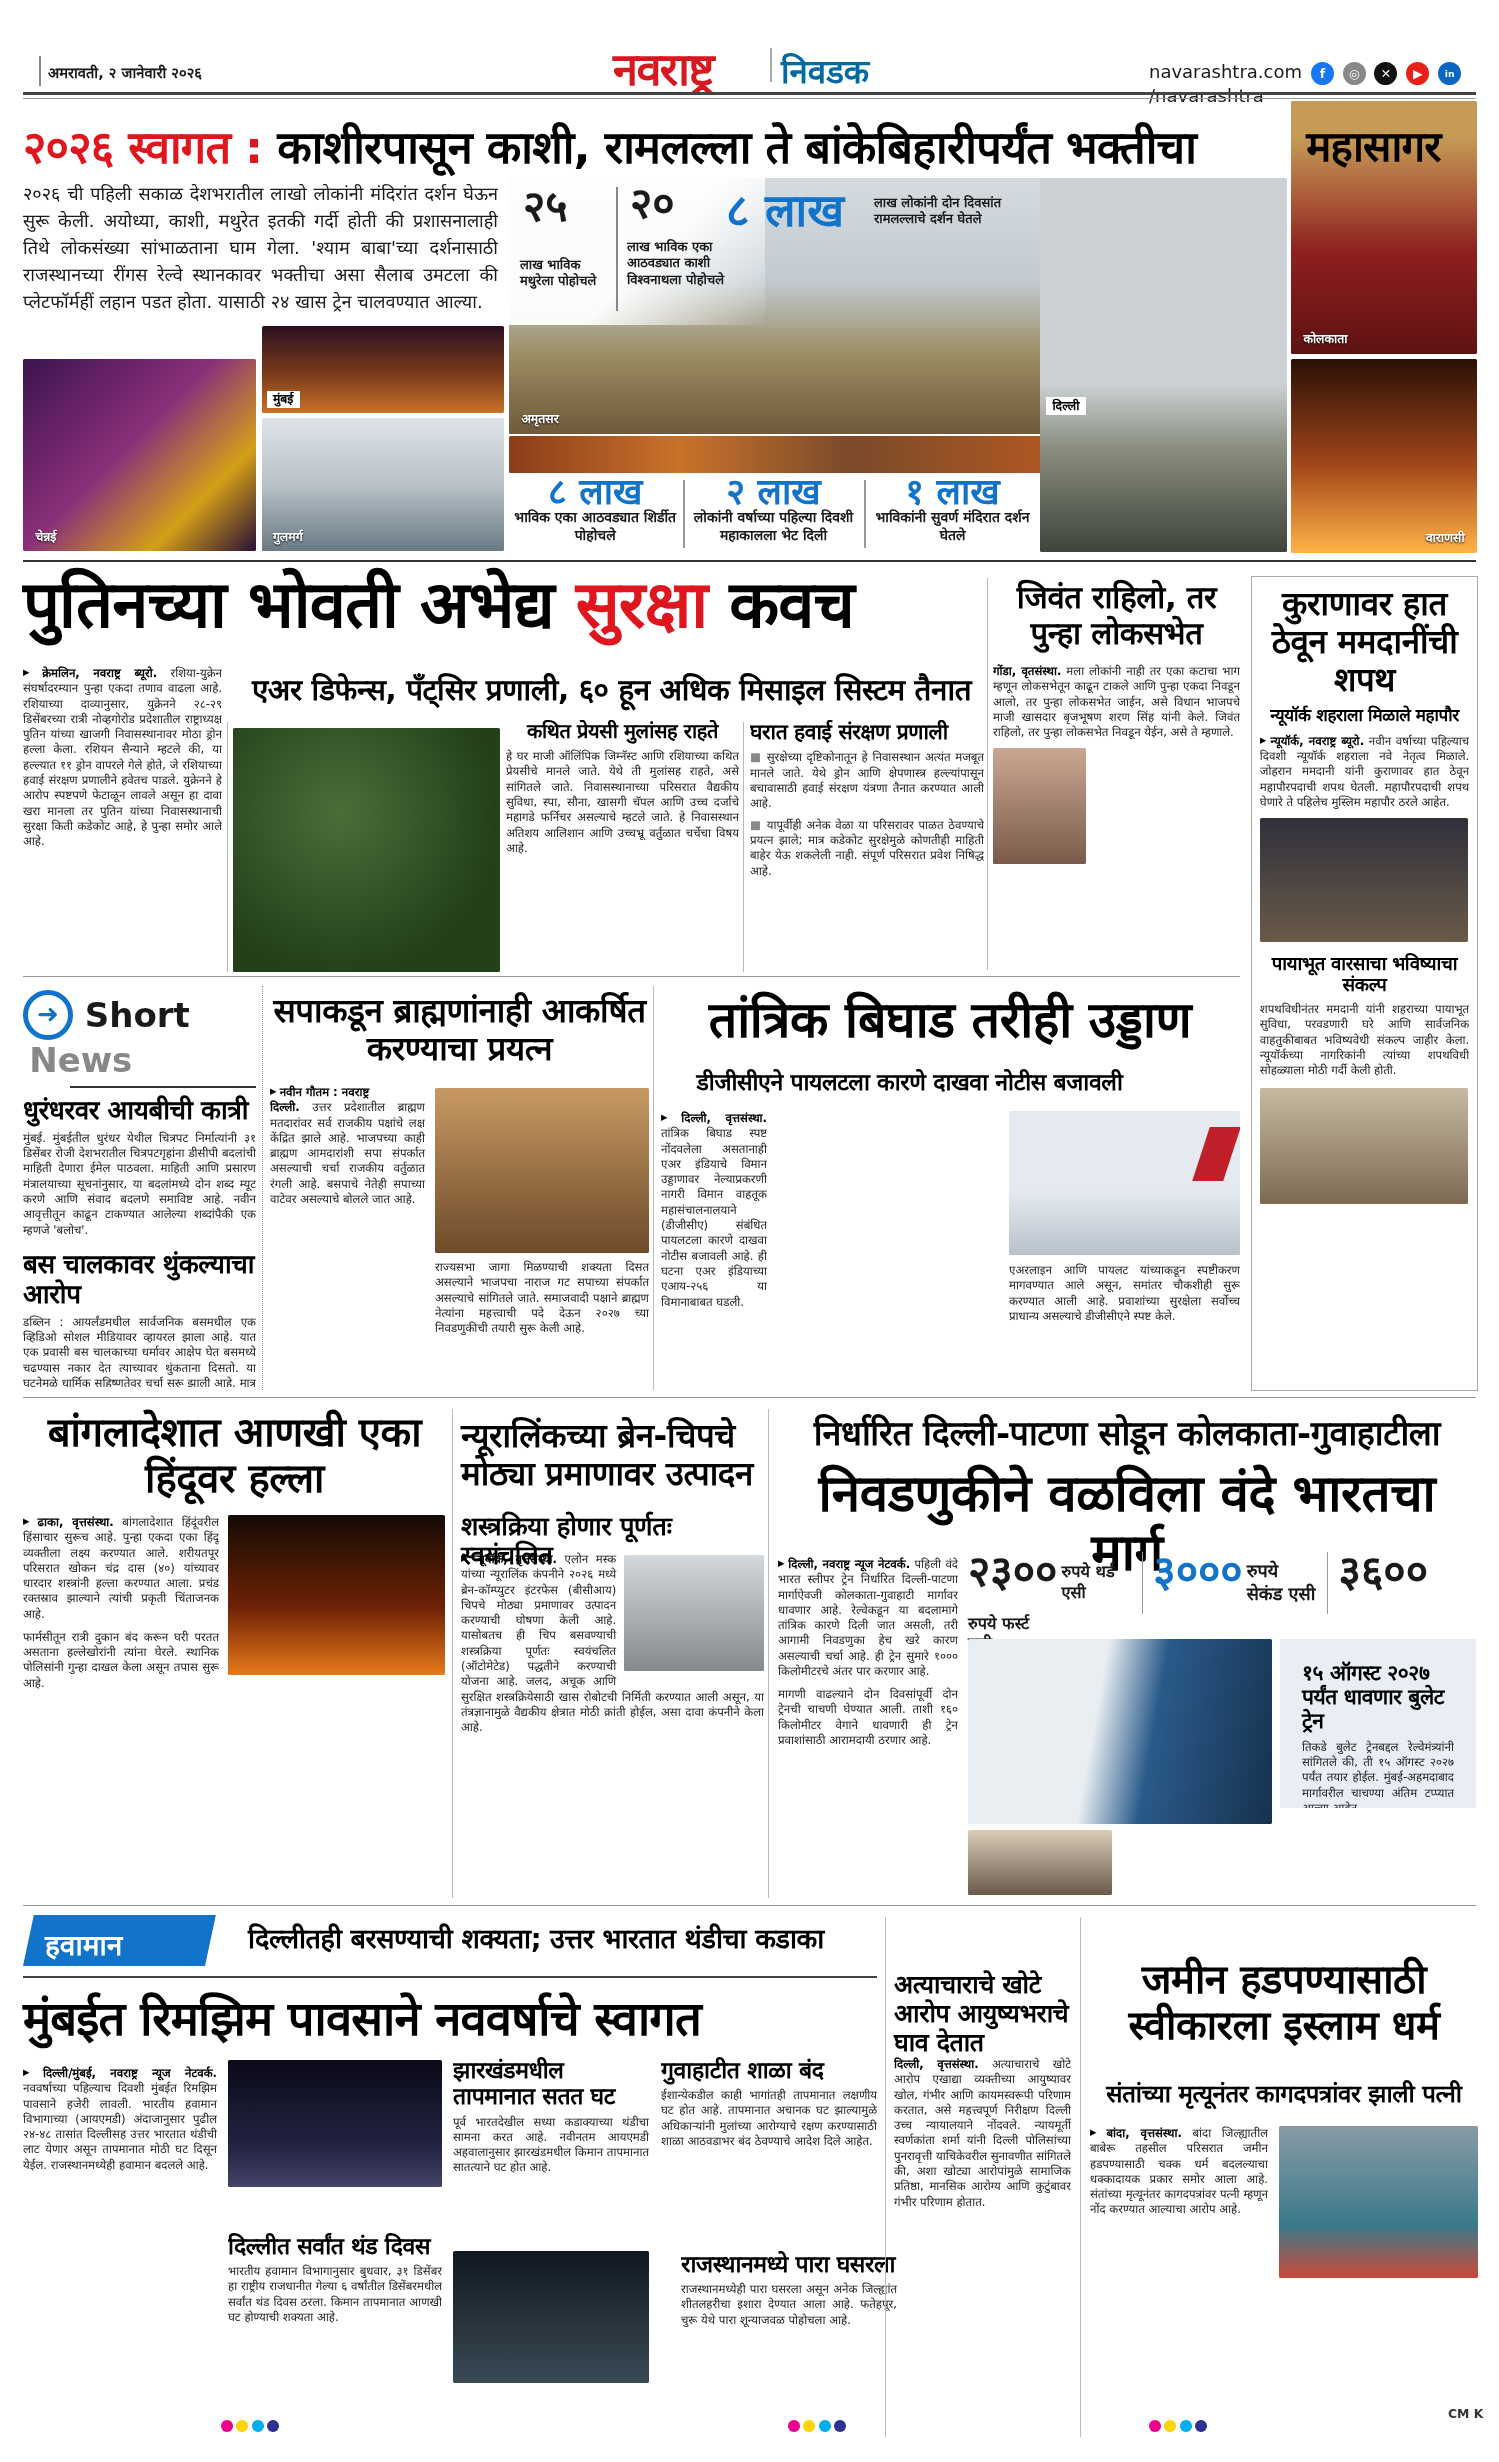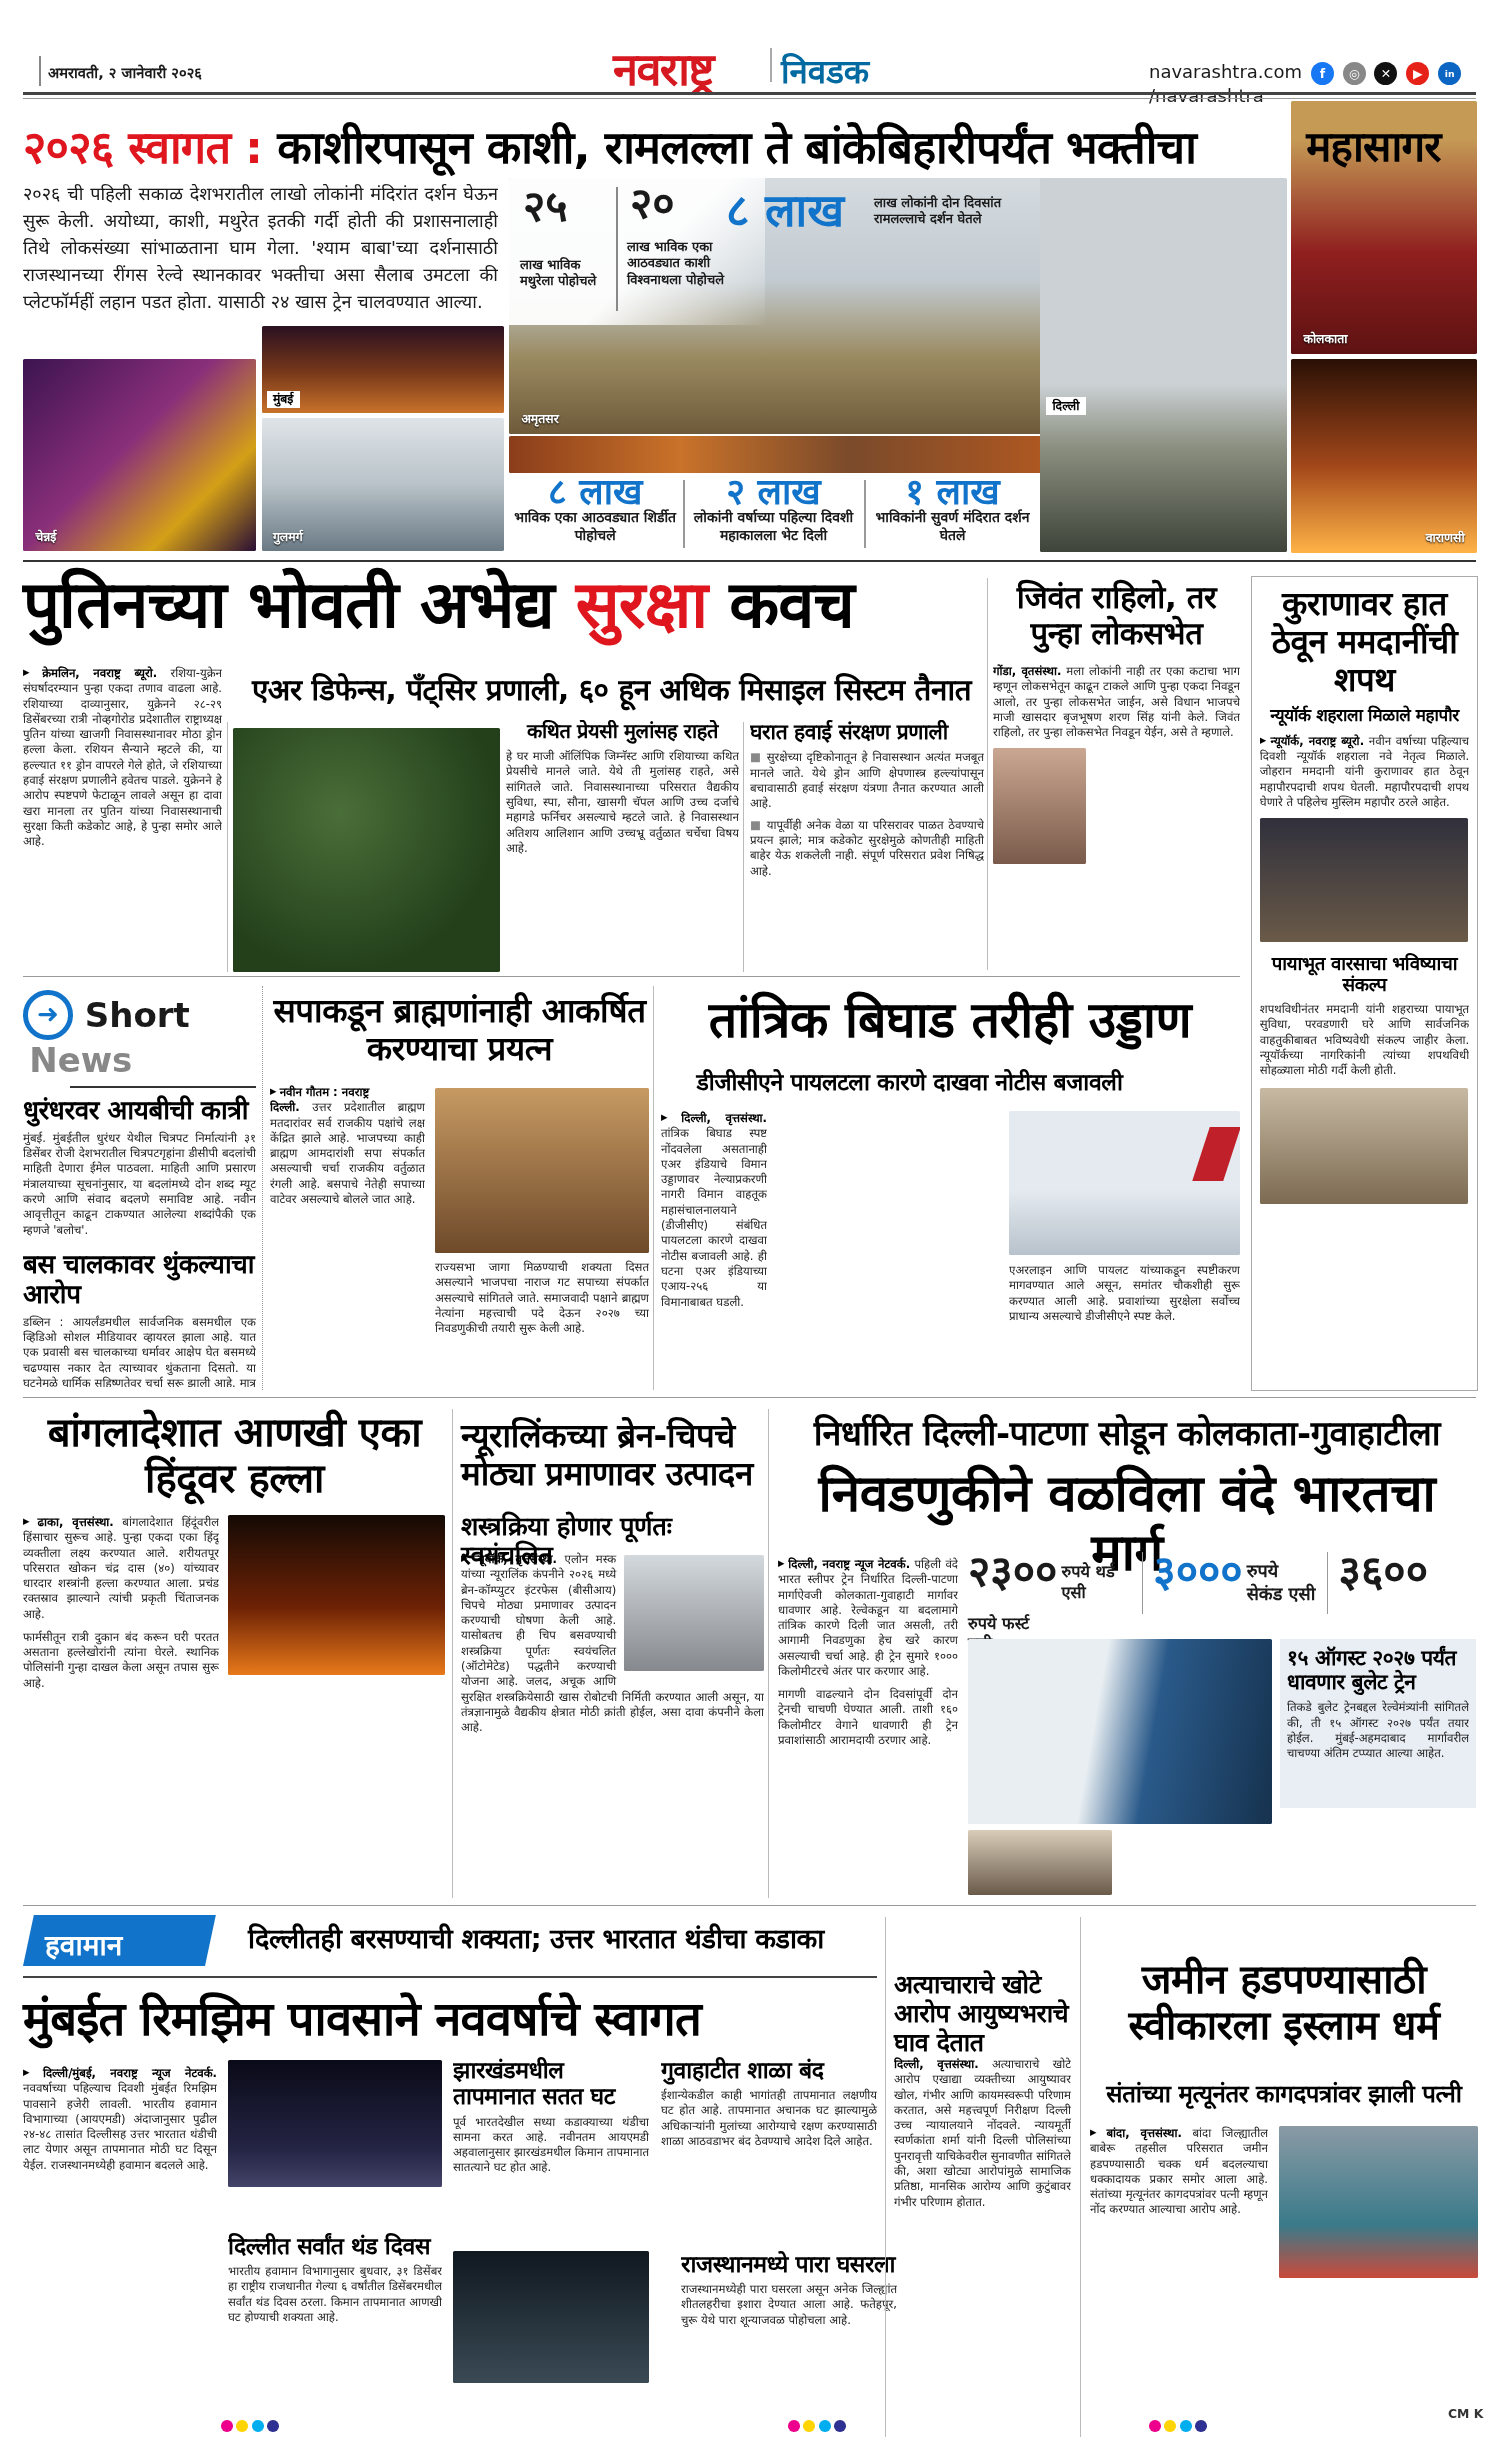--- a/index.html
+++ b/index.html
@@ -230,21 +230,21 @@
     <span class="statcap" style="display:inline-block;width:70px;font-size:16.3px;vertical-align:middle;">रुपये थर्ड एसी</span>
     <span style="display:inline-block;width:1.6px;height:62px;background:#999;vertical-align:middle;margin:0 6.2px;"></span>
     <span class="statnum blue" style="font-size:43px;">३०००</span>
     <span class="statcap" style="display:inline-block;width:70px;font-size:18px;vertical-align:middle;">रुपये सेकंड एसी</span>
     <span style="display:inline-block;width:1.6px;height:62px;background:#999;vertical-align:middle;margin:0 6.2px;"></span>
     <span class="statnum" style="font-size:43px;">३६००</span>
     <span class="statcap" style="display:inline-block;width:78px;font-size:16.3px;vertical-align:middle;">रुपये फर्स्ट एसी</span>
   </div>
 
   <div class="photo" style="left:968px;top:1639px;width:304px;height:185px;background:linear-gradient(100deg,#e8eef2 42%,#2a5a8a 60%,#16324e);"></div>
-  <div class="abs kbox" style="left:1280px;top:1639px;width:196px;height:169px;padding:7px;box-sizing:border-box;overflow:hidden;">
+  <div class="abs kbox" style="left:1280px;top:1639px;width:196px;height:169px;padding:22px;box-sizing:border-box;overflow:hidden;">
     <div class="subh" style="font-size:21px;">१५ ऑगस्ट २०२७ पर्यंत धावणार बुलेट ट्रेन</div>
     <div class="body" style="margin-top:6.2px;">तिकडे बुलेट ट्रेनबद्दल रेल्वेमंत्र्यांनी सांगितले की, ती १५ ऑगस्ट २०२७ पर्यंत तयार होईल. मुंबई-अहमदाबाद मार्गावरील चाचण्या अंतिम टप्प्यात आल्या आहेत.</div>
   </div>
   <div class="photo" style="left:968px;top:1830px;width:144px;height:65px;background:linear-gradient(180deg,#d9cdb9,#6a5a4a);"></div>
 
   <div class="hrule thin" style="left:23px;top:1905px;width:1453px;"></div>
 
   <div class="abs" style="left:23px;top:1915px;width:182px;height:51px;background:#1173c9;transform:skewX(-12deg);transform-origin:bottom;"></div>
   <div class="abs" style="left:45px;top:1925px;font-size:28px;font-weight:bold;color:#fff;">हवामान</div>
   <div class="abs subh" style="left:248px;top:1923px;width:629px;font-size:27px;">दिल्लीतही बरसण्याची शक्यता; उत्तर भारतात थंडीचा कडाका</div>

